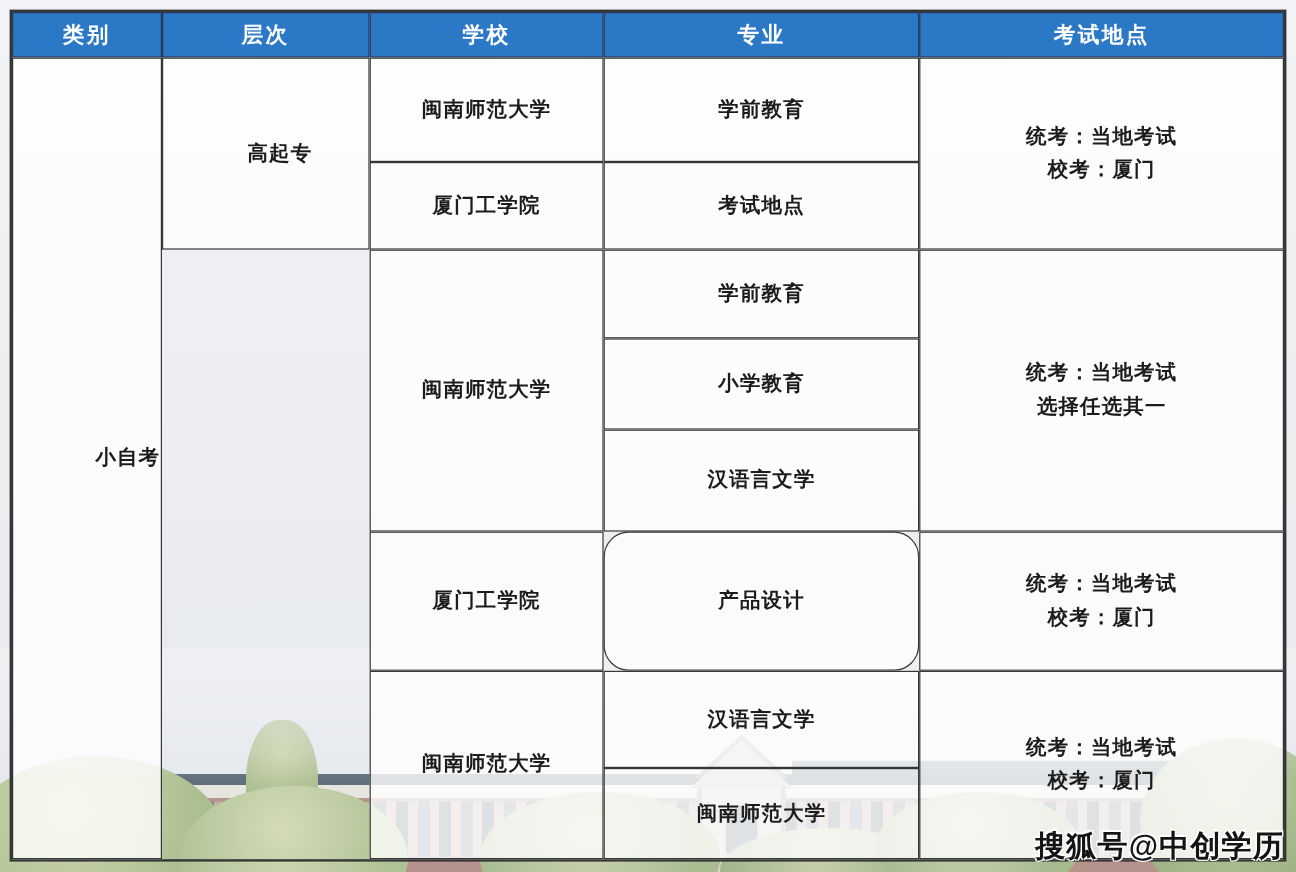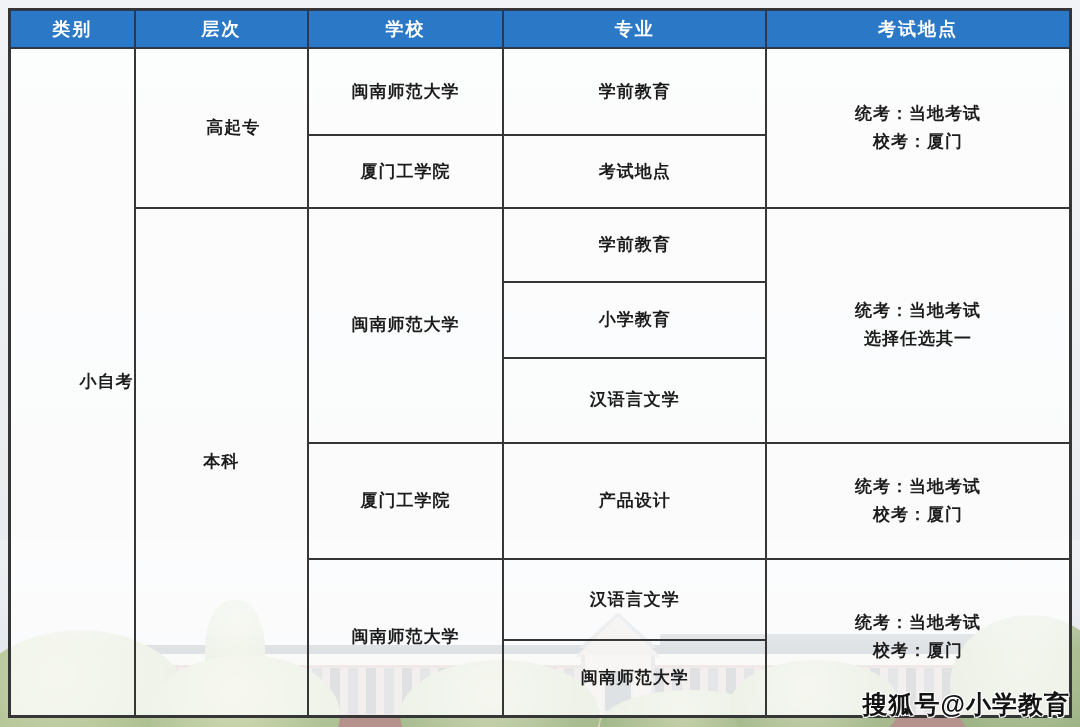--- a/index.html
+++ b/index.html
@@ -113,23 +113,20 @@
       <div class="cell th" style="grid-area: 1 / 2; text-align: right;">层次</div>
       <div class="cell th" style="grid-area: 1 / 3;">学校</div>
       <div class="cell th" style="grid-area: 1 / 4;">专业</div>
       <div class="cell th" style="grid-area: 1 / 5;">考试地点</div>
       <div class="cell" style="grid-area: 2 / 1 / span 8; align-items: flex-end;">
         <div class="line">小自考</div>
       </div>
       <div class="cell" style="grid-area: 2 / 2 / span 2; padding-left: 24px;">
         <div class="line">高起专</div>
       </div>
-      <div class="cell" style="grid-area: 4 / 2 / span 6;">
-        <div class="line">本科</div>
-      </div>
       <div class="cell" style="grid-area: 2 / 3 / span 1;">
         <div class="line">闽南师范大学</div>
       </div>
       <div class="cell" style="grid-area: 3 / 3 / span 1;">
         <div class="line">厦门工学院</div>
       </div>
       <div class="cell" style="grid-area: 4 / 3 / span 3;">
         <div class="line">闽南师范大学</div>
       </div>
       <div class="cell" style="grid-area: 7 / 3 / span 1;">
@@ -146,21 +143,21 @@
       </div>
       <div class="cell" style="grid-area: 4 / 4 / span 1;">
         <div class="line">学前教育</div>
       </div>
       <div class="cell" style="grid-area: 5 / 4 / span 1;">
         <div class="line">小学教育</div>
       </div>
       <div class="cell" style="grid-area: 6 / 4 / span 1;">
         <div class="line">汉语言文学</div>
       </div>
-      <div class="cell" style="grid-area: 7 / 4 / span 1;">
+      <div class="cell" style="grid-area: 7 / 4 / span 1; border-radius: 21px;">
         <div class="line">产品设计</div>
       </div>
       <div class="cell" style="grid-area: 8 / 4 / span 1;">
         <div class="line">汉语言文学</div>
       </div>
       <div class="cell" style="grid-area: 9 / 4 / span 1;">
         <div class="line">闽南师范大学</div>
       </div>
       <div class="cell" style="grid-area: 2 / 5 / span 2;">
         <div class="line">统考：当地考试</div>
@@ -173,14 +170,14 @@
       <div class="cell" style="grid-area: 7 / 5 / span 1;">
         <div class="line">统考：当地考试</div>
         <div class="line">校考：厦门</div>
       </div>
       <div class="cell" style="grid-area: 8 / 5 / span 2;">
         <div class="line">统考：当地考试</div>
         <div class="line">校考：厦门</div>
       </div>
     </div>
 
-  <div class="watermark">搜狐号@小学教育</div>
+  <div class="watermark">搜狐号@中创学历</div>
 </div>
 
 </body></html>

